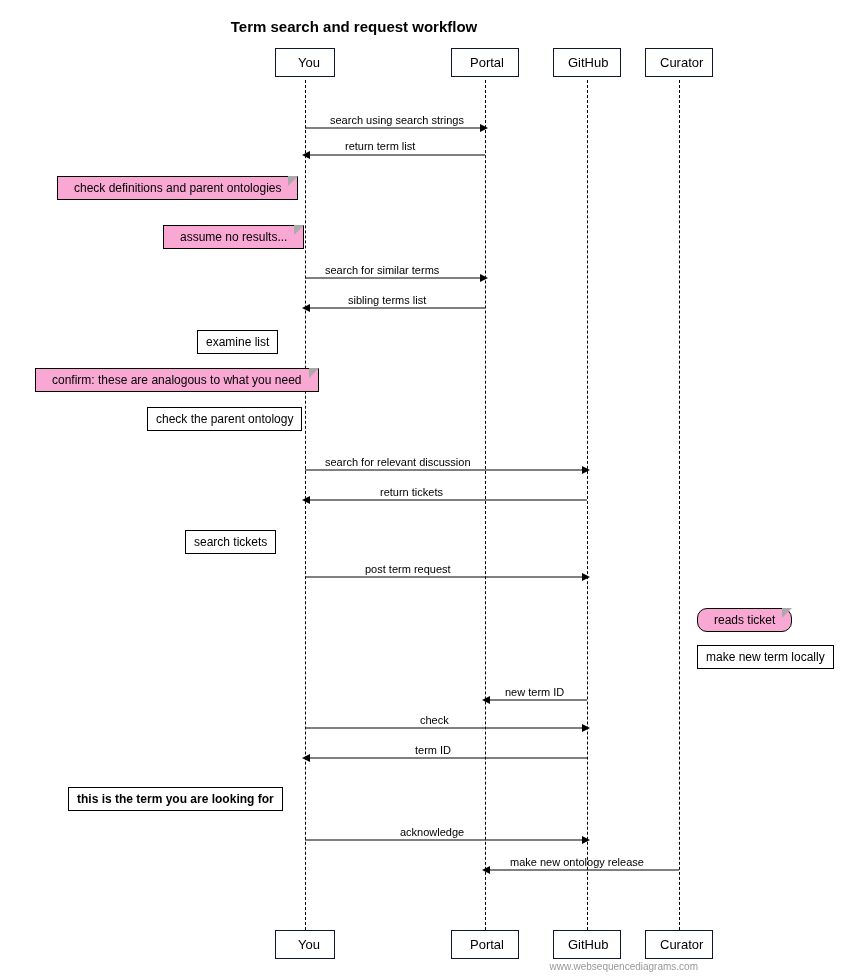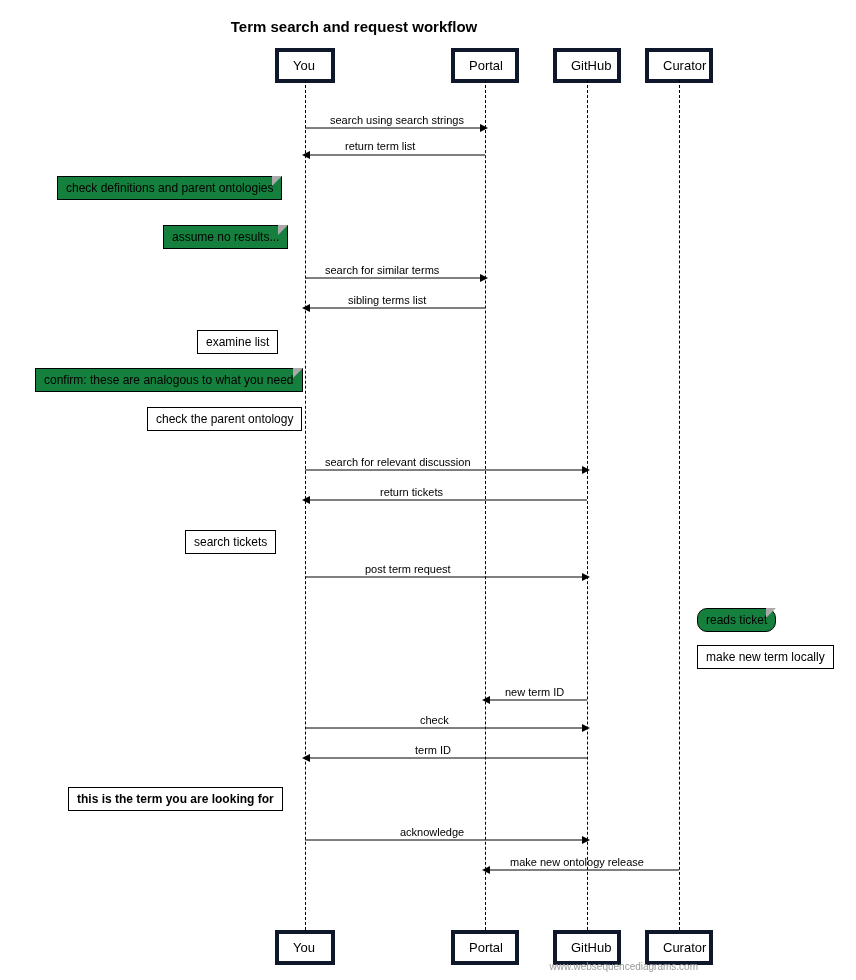--- a/index.html
+++ b/index.html
@@ -22,24 +22,24 @@
       font-weight: bold;
       font-size: 15px;
       padding-top: 18px;
       position: absolute;
       width: 100%;
       top: 0;
     }
     
     .actor-box {
       position: absolute;
-      border: 4px solid #0f172a;
+      border: 1px solid #0f172a;
       background: #fff;
       padding: 6px 14px;
-      text-align: left;
+      text-align: right;
       font-size: 13px;
     }
     
     .lifeline {
       position: absolute;
       border-left: 1px dashed #000;
       top: 0;
       bottom: 0;
     }
     
@@ -47,22 +47,22 @@
       position: absolute;
       border: 1px solid #000;
       background: #fff;
       padding: 4px 8px;
       font-size: 12px;
       white-space: nowrap;
     }
     .note-folded {
       position: absolute;
       border: 1px solid #000;
-      background: #15803d;
-      padding: 4px 8px;
+      background: #f9a8d4;
+      padding: 4px 16px;
       font-size: 12px;
       white-space: nowrap;
     }
     .note-folded::before {
       content: '';
       position: absolute;
       top: -1px;
       right: -1px;
       width: 0;
       height: 0;

